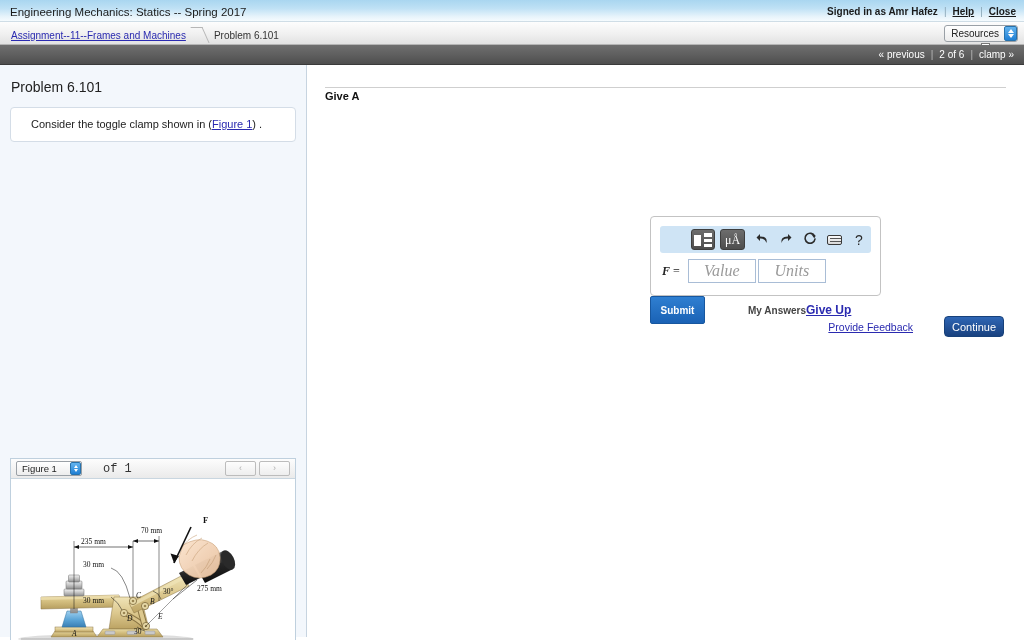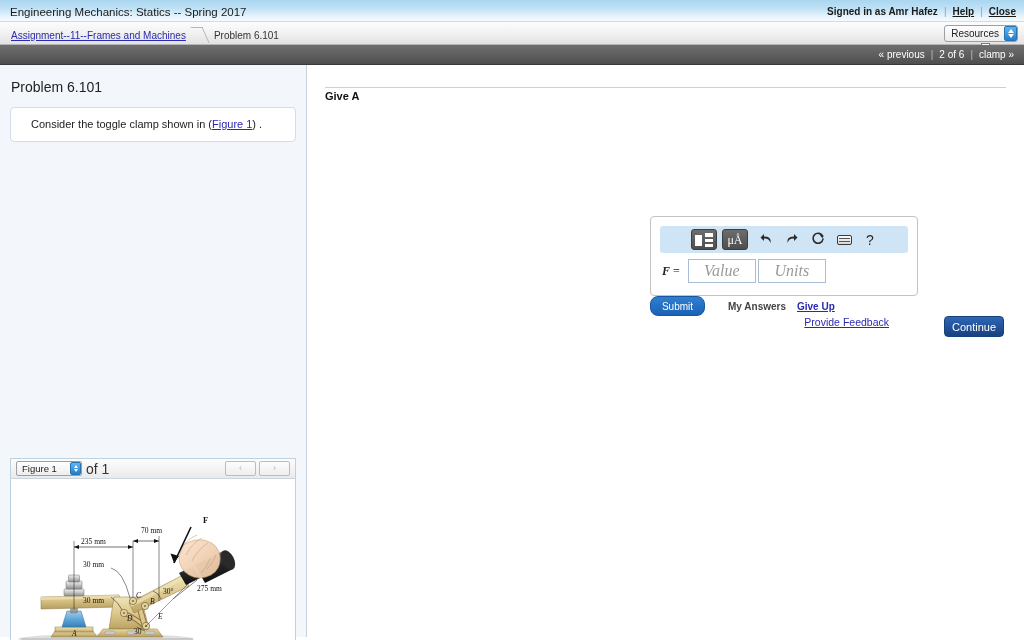--- a/index.html
+++ b/index.html
@@ -245,23 +245,24 @@
     content: "";
     position: absolute;
     left: 50%;
     transform: translateX(-50%);
     border-left: 2.5px solid transparent;
     border-right: 2.5px solid transparent;
   }
   .fig-select .stepper::before { top: 2px; border-bottom: 3.5px solid #fff; }
   .fig-select .stepper::after { bottom: 2px; border-top: 3.5px solid #fff; }
   .fig-of {
-    margin-left: 4px;
-    font-size: 14px;
+    margin-left: 21px;
+    font-size: 12px;
     color: #333;
+    font-family: Liberation Mono, monospace;
   }
   .fig-nav {
     margin-left: auto;
     display: flex;
     gap: 3px;
   }
   .fig-nav button {
     width: 31px; height: 15px;
     border: 1px solid #bcbcbc;
     border-radius: 2px;
@@ -320,21 +321,21 @@
     left: 36px; top: 67px;
     font-size: 11px;
     font-weight: bold;
     color: #111;
   }
 
   
   .answer-box {
     position: absolute;
     left: 343px; top: 151px;
-    width: 268px;
+    width: 231px;
     border: 1px solid #c3c3c3;
     border-radius: 4px;
     background: #ffffff;
   }
   .ans-toolbar {
     margin: 9px 9px 0 9px;
     background: #cfe4f5;
     border-radius: 3px;
     height: 27px;
     display: flex;
@@ -433,54 +434,52 @@
   .ans-field.units { width: 68px; margin-left: 2px; }
 
   
   .submit-row {
     position: absolute;
     left: 343px; top: 231px;
     display: flex;
     align-items: center;
   }
   .submit-btn {
-    width: 55px; height: 20px;
+    width: 55px; height: 28px;
     background: linear-gradient(to bottom, #2f7fd1, #1a62b5);
     border: 1px solid #17579f;
-    border-radius: 8px;
+    border-radius: 2px;
     color: #ffffff;
     font-size: 10px;
-    font-weight: normal;
+    font-weight: bold;
     display: flex;
     align-items: center;
     justify-content: center;
     cursor: pointer;
   }
   .my-answers {
-    margin-left: 23px;
+    margin-left: 43px;
     font-size: 10px;
     color: #444;
     font-weight: bold;
   }
   .give-up {
-    margin-left: 11px;
-    font-size: 10px;
+    font-size: 12px;
     color: #2a2ab0;
     font-weight: bold;
     text-decoration: underline;
     cursor: pointer;
   }
 
   
   .feedback-row {
     position: absolute;
     right: 20px; top: 251px;
     display: flex;
-    align-items: flex-start;
-    gap: 24px;
+    align-items: center;
   }
   .provide-feedback {
     font-size: 10.5px;
     color: #2a2ab0;
     text-decoration: underline;
     cursor: pointer;
   }
   .continue-btn {
     margin-left: 31px;
     width: 60px; height: 21px;

